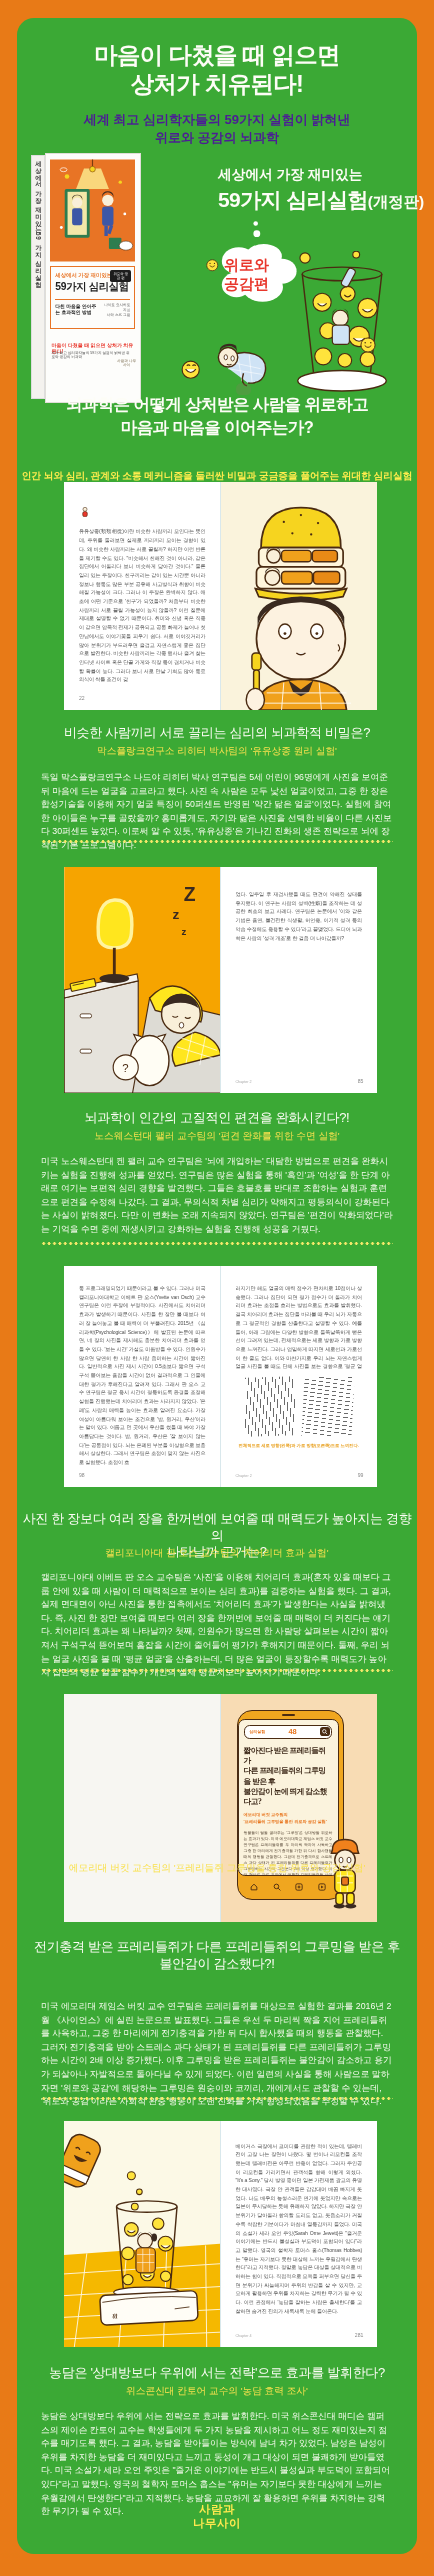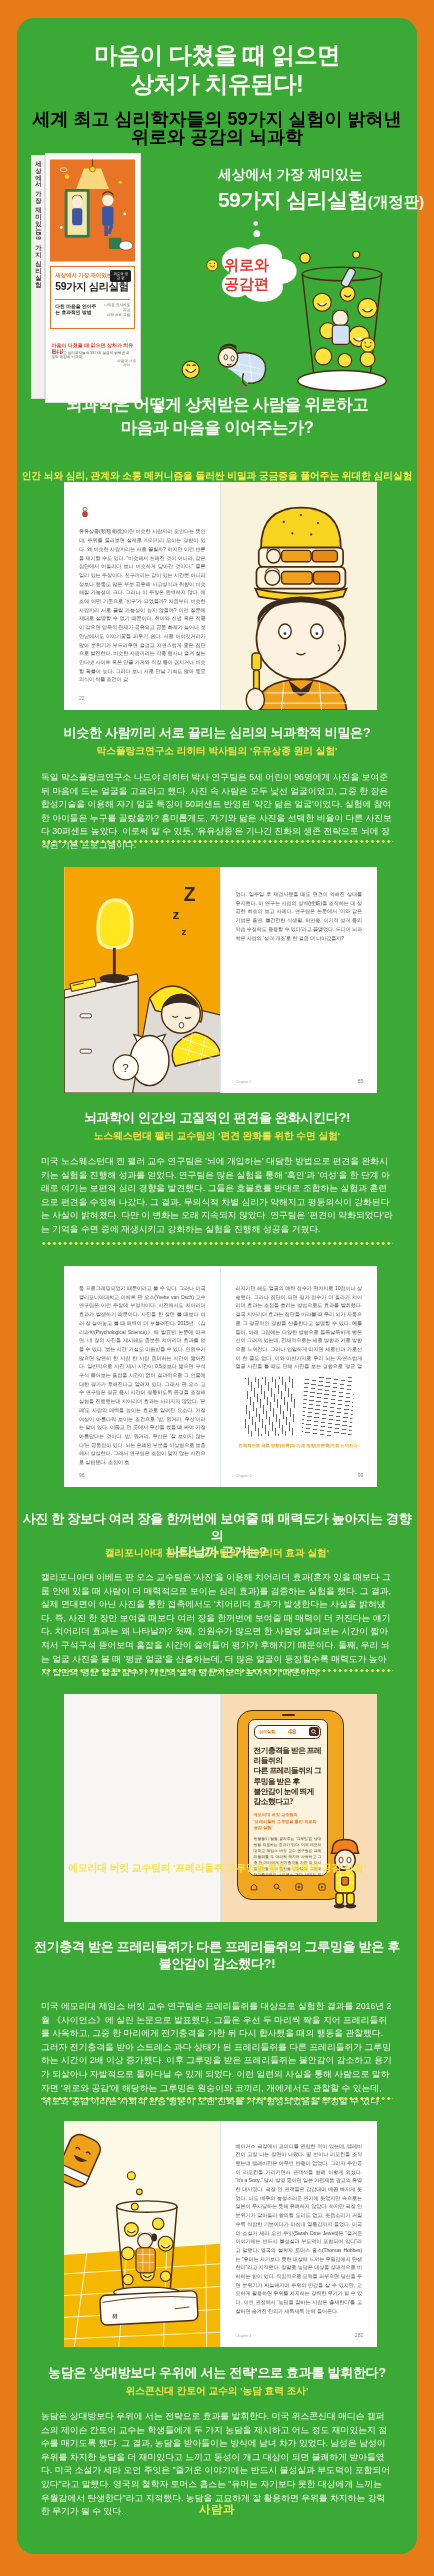--- a/index.html
+++ b/index.html
@@ -2,25 +2,25 @@
 <html style="font-size:9px"><head>
 <meta charset="utf-8">
 <style>
   html,body{margin:0;padding:0;background:#E87A17;}
   .canvas{position:relative;width:434px;height:2576px;background:#E87A17;overflow:hidden;
           font-family:"Liberation Sans","DejaVu Sans",sans-serif;}
   .abs{position:absolute;}
   .panel{position:absolute;left:17px;top:18px;width:400px;height:2536px;background:#3BA935;border-radius:17px;}
   .ctr{left:17px;width:400px;text-align:center;}
   .h-title{font-size:23.4px;line-height:29px;font-weight:bold;color:#FDFDF6;letter-spacing:-0.6px;}
-  .h-sub{font-size:18px;line-height:17.7px;font-weight:bold;color:#000000;}
+  .h-sub{font-size:13px;line-height:17.7px;font-weight:bold;color:#4c1d95;}
   .q-title{font-size:16.5px;line-height:23px;font-weight:bold;color:#FDFDF6;letter-spacing:-0.6px;}
   .q-high{font-size:9.7px;font-weight:bold;color:#FFEC4D;margin-top:20px;}
-  .sec-h{font-size:13px;line-height:16.5px;font-weight:bold;color:#FDFDF6;letter-spacing:-0.3px;}
-  .sec-sub{font-size:9.7px;font-weight:bold;color:#F9E14E;}
+  .sec-h{font-size:13px;line-height:16.5px;font-weight:normal;color:#FDFDF6;letter-spacing:-0.3px;}
+  .sec-sub{font-size:9.7px;font-weight:normal;color:#F9E14E;}
   .sec-body{left:41px;width:352px;font-size:8.8px;line-height:13.6px;color:#F7FBEF;text-align:left;}
   .divider{left:41px;width:352px;height:3.4px;
            background-image:radial-gradient(circle,#F6E96B 1.3px,rgba(0,0,0,0) 1.5px);
            background-size:5.4px 3.4px;background-repeat:repeat-x;}
   .spread{left:64px;width:313px;background:#fff;display:flex;}
   .pg{width:157px;height:100%;position:relative;overflow:hidden;box-sizing:border-box;}
   .gutter{position:absolute;left:156px;top:0;width:1.1px;height:100%;background:#d9e8ec;}
   .tiny{font-size:5.1px;line-height:8.7px;color:#4c4c4c;text-align:justify;letter-spacing:-0.1px;}
   .pgnum{position:absolute;bottom:9px;font-size:5.1px;color:#888;}
   .foot{position:absolute;bottom:9px;font-size:3.7px;color:#aaa;}
@@ -336,33 +336,33 @@
   </div>
   <div class="abs ctr sec-sub" style="top:1547px">캘리포니아대 판 오스 교수팀의 '치어리더 효과 실험'</div>
   <div class="abs sec-body" style="top:1571px">캘리포니아대 이베트 판 오스 교수팀은 '사진'을 이용해 치어리더 효과(혼자 있을 때보다 그룹 안에 있을 때 사람이 더 매력적으로 보이는 심리 효과)를 검증하는 실험을 했다. 그 결과, 실제 면대면이 아닌 사진을 통한 접촉에서도 '치어리더 효과'가 발생한다는 사실을 밝혀냈다. 즉, 사진 한 장만 보여줄 때보다 여러 장을 한꺼번에 보여줄 때 매력이 더 커진다는 얘기다. 치어리더 효과는 왜 나타날까? 첫째, 인원수가 많으면 한 사람당 살펴보는 시간이 짧아져서 구석구석 뜯어보며 흠잡을 시간이 줄어들어 평가가 후해지기 때문이다. 둘째, 우리 뇌는 얼굴 사진을 볼 때 '평균 얼굴'을 산출하는데, 더 많은 얼굴이 등장할수록 매력도가 높아져 집단의 평균 얼굴 점수가 개인의 실제 평균치보다 높아지기 때문이다.</div>
   <div class="abs divider" style="top:1669px"></div>
 
   <div class="abs spread" style="top:1694px;height:228px">
     <div class="pg" style="background:#F7F6F2"></div>
     <div class="pg" style="background:#F8DCB4">
       <div class="abs" style="left:16px;top:16px;width:105px;height:188px;background:#F0A61F;border:1.7px solid #4A2B12;border-radius:15px">
         <div class="abs" style="left:44px;top:3.4px;width:13.7px;height:1.7px;background:#4A2B12;border-radius:1.1px"></div>
-        <div class="abs" style="left:10px;top:8px;width:80px;height:157px;background:#FBF3DD;border:1.1px solid #4A2B12;border-radius:6.8px;overflow:hidden;padding:4.6px 5.1px;box-sizing:border-box">
+        <div class="abs" style="left:0;top:8px;width:101px;height:157px;background:#FBF3DD;border:1.1px solid #4A2B12;border-radius:6.8px;overflow:hidden;padding:4.6px 5.1px;box-sizing:border-box">
           <div style="display:flex;align-items:center;border:1.1px solid #4A2B12;border-radius:5.7px;background:#fff;height:12.5px;padding:0 1.1px 0 4.6px;justify-content:space-between">
             <span style="font-size:4px;font-weight:bold;color:#E8761F">심리실험</span>
             <span style="font-size:7.4px;font-weight:bold;color:#E8761F">48</span>
             <span style="width:10.3px;height:9px;background:#4A2B12;border-radius:2.8px;display:inline-flex;align-items:center;justify-content:center">
               <svg width="5.7" height="5.7" viewBox="0 0 10 10">
                   <circle cx="4" cy="4" r="3" fill="none" stroke="#fff" stroke-width="1.4"></circle>
                   <line x1="6.3" y1="6.3" x2="9" y2="9" stroke="#fff" stroke-width="1.4"></line>
                 </svg>
             </span>
           </div>
           <div class="phone-title" style="margin-top:6.8px">
-            <div>전기충격을 받은 프레리들쥐의</div>
+            <div>짧아진다 받은 프레리들쥐가</div>
             <div>다른 프레리들쥐의 그루밍을 받은 후</div>
             <div>불안감이 눈에 띄게 감소했다고?</div>
           </div>
           <div class="phone-sub" style="margin-top:4.6px">
             <div>에모리대 버짓 교수팀의</div>
             <div>'프레리들쥐 그루밍을 통한 위로와 공감 실험'</div>
           </div>
           <div class="phone-body" style="margin-top:5.1px">동물들이 털을 골라주는 '그루밍'은 상대방을 위로하는 효과가 있다. 미국 에모리대학교 제임스 버짓 교수 연구팀은 프레리들쥐를 두 마리씩 짝지어 사육하고 그중 한 마리에게 전기충격을 가한 뒤 다시 합사했을 때의 행동을 관찰했다. 그런데 전기충격으로 스트레스 과다 상태가 된 프레리들쥐를 다른 프레리들쥐가 그루밍하는 시간이 그전보다 2배 이상 증가했다. 이런 현상은 같은 우리에서 생활한 프레리들쥐들 사이에서만 나타났다. 그루밍을 받은 프레리들쥐는 불안감이 감소하고 용기가 되살아나 자발적으로 돌아다닐 수 있게 되었다. 연구팀의 실험에서는 공감도 확인되었다. 전기충격을 받은 프레리들쥐는 공포에 떨며 몸이 굳어 움직이지 않는 '프리징' 상태에 빠졌는데, 전기충격을 받지 않은 프레리들쥐도 '겁에 질린 상태'가 되었다. 공감은 우리가 생각하는 것보다 훨씬 더 원시적인 감정이다.</div>
         </div>
         <div class="abs" style="left:5.1px;top:168px;width:91px;height:15px;display:flex;align-items:center;justify-content:space-around">
@@ -483,15 +483,16 @@
     </div>
     <div class="gutter"></div>
   </div>
 
   <div class="abs ctr sec-sub" style="top:2385px">위스콘신대 칸토어 교수의 '농담 효력 조사'</div>
   <div class="abs ctr sec-h" style="top:2365px">농담은 '상대방보다 우위에 서는 전략'으로 효과를 발휘한다?</div>
   <div class="abs sec-body" style="top:2410px">농담은 상대방보다 우위에 서는 전략으로 효과를 발휘한다. 미국 위스콘신대 매디슨 캠퍼스의 제이슨 칸토어 교수는 학생들에게 두 가지 농담을 제시하고 어느 정도 재미있는지 점수를 매기도록 했다. 그 결과, 농담을 받아들이는 방식에 남녀 차가 있었다. 남성은 남성이 우위를 차지한 농담을 더 재미있다고 느끼고 동성이 개그 대상이 되면 불쾌하게 받아들였다. 미국 소설가 세라 오언 주잇은 "즐거운 이야기에는 반드시 불성실과 부도덕이 포함되어 있다"라고 말했다. 영국의 철학자 토머스 홉스는 "유머는 자기보다 못한 대상에게 느끼는 우월감에서 탄생한다"라고 지적했다. 농담을 교묘하게 잘 활용하면 우위를 차지하는 강력한 무기가 될 수 있다.</div>
 
   <div class="abs ctr logo" style="top:2503px">
     <div>사람과</div>
+    <div>나무사이</div>
   </div>
 </div>
 
 
 </body></html>

